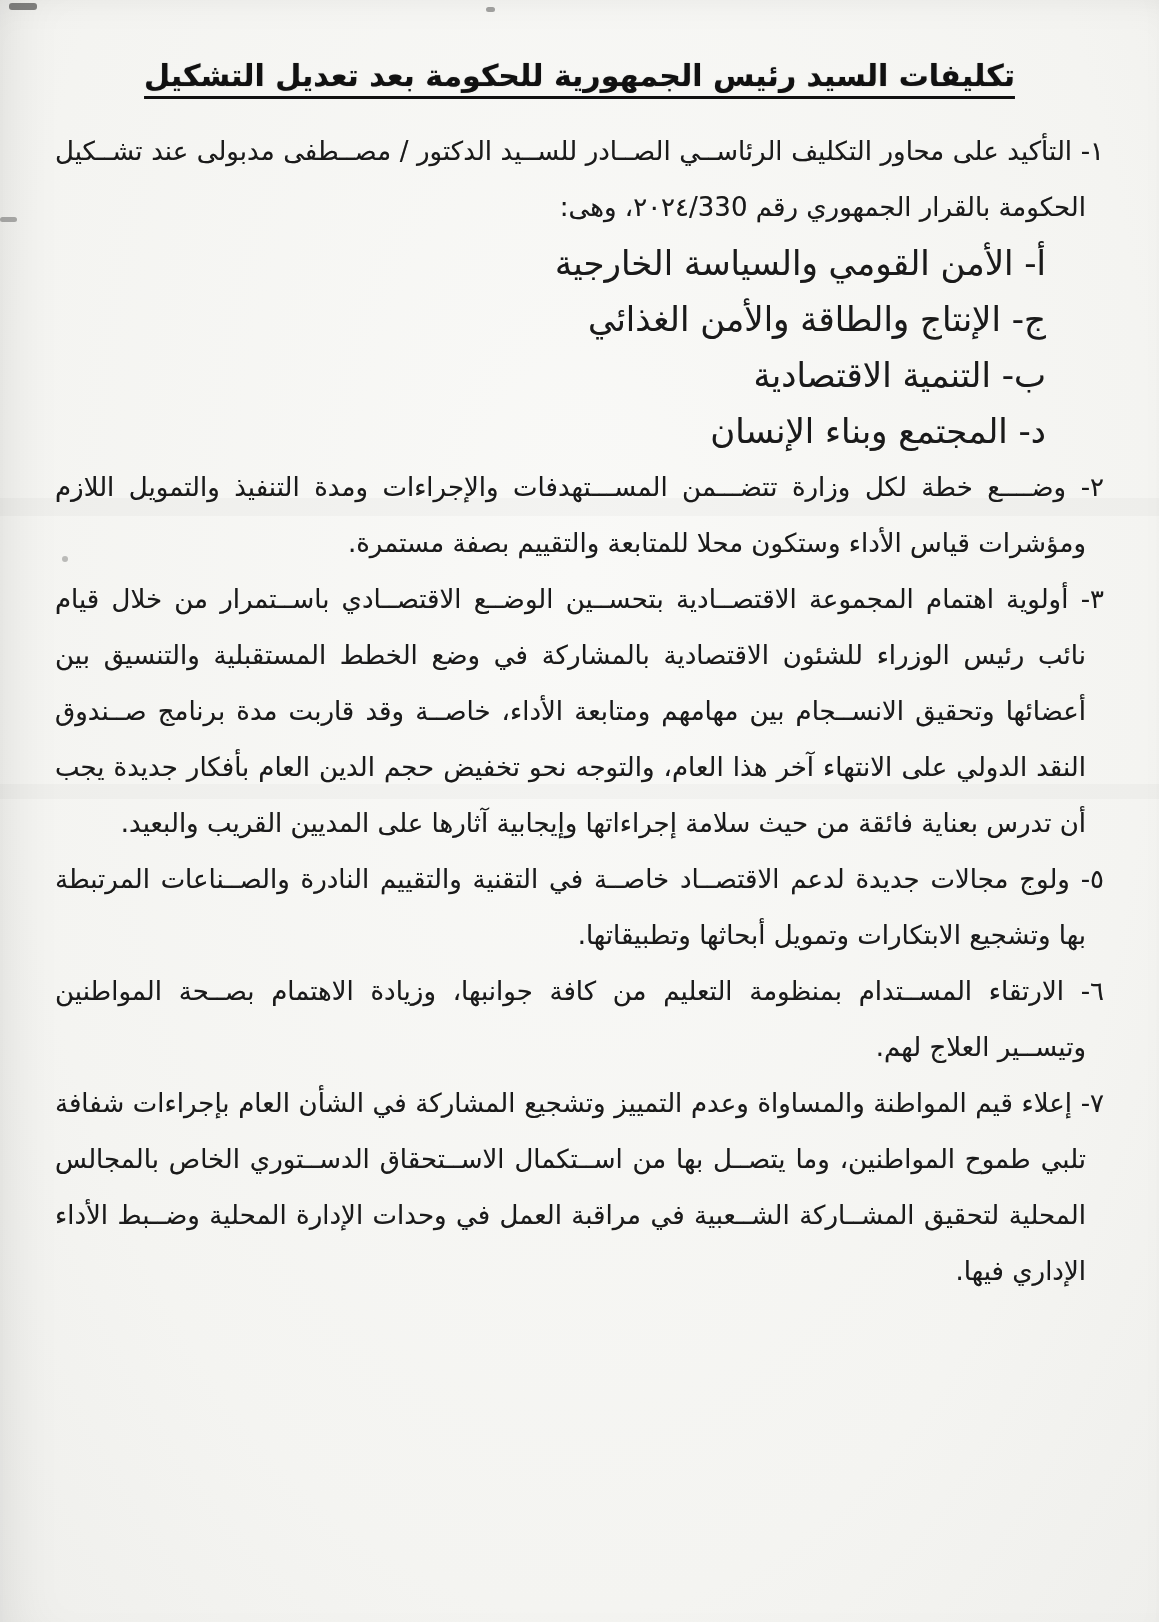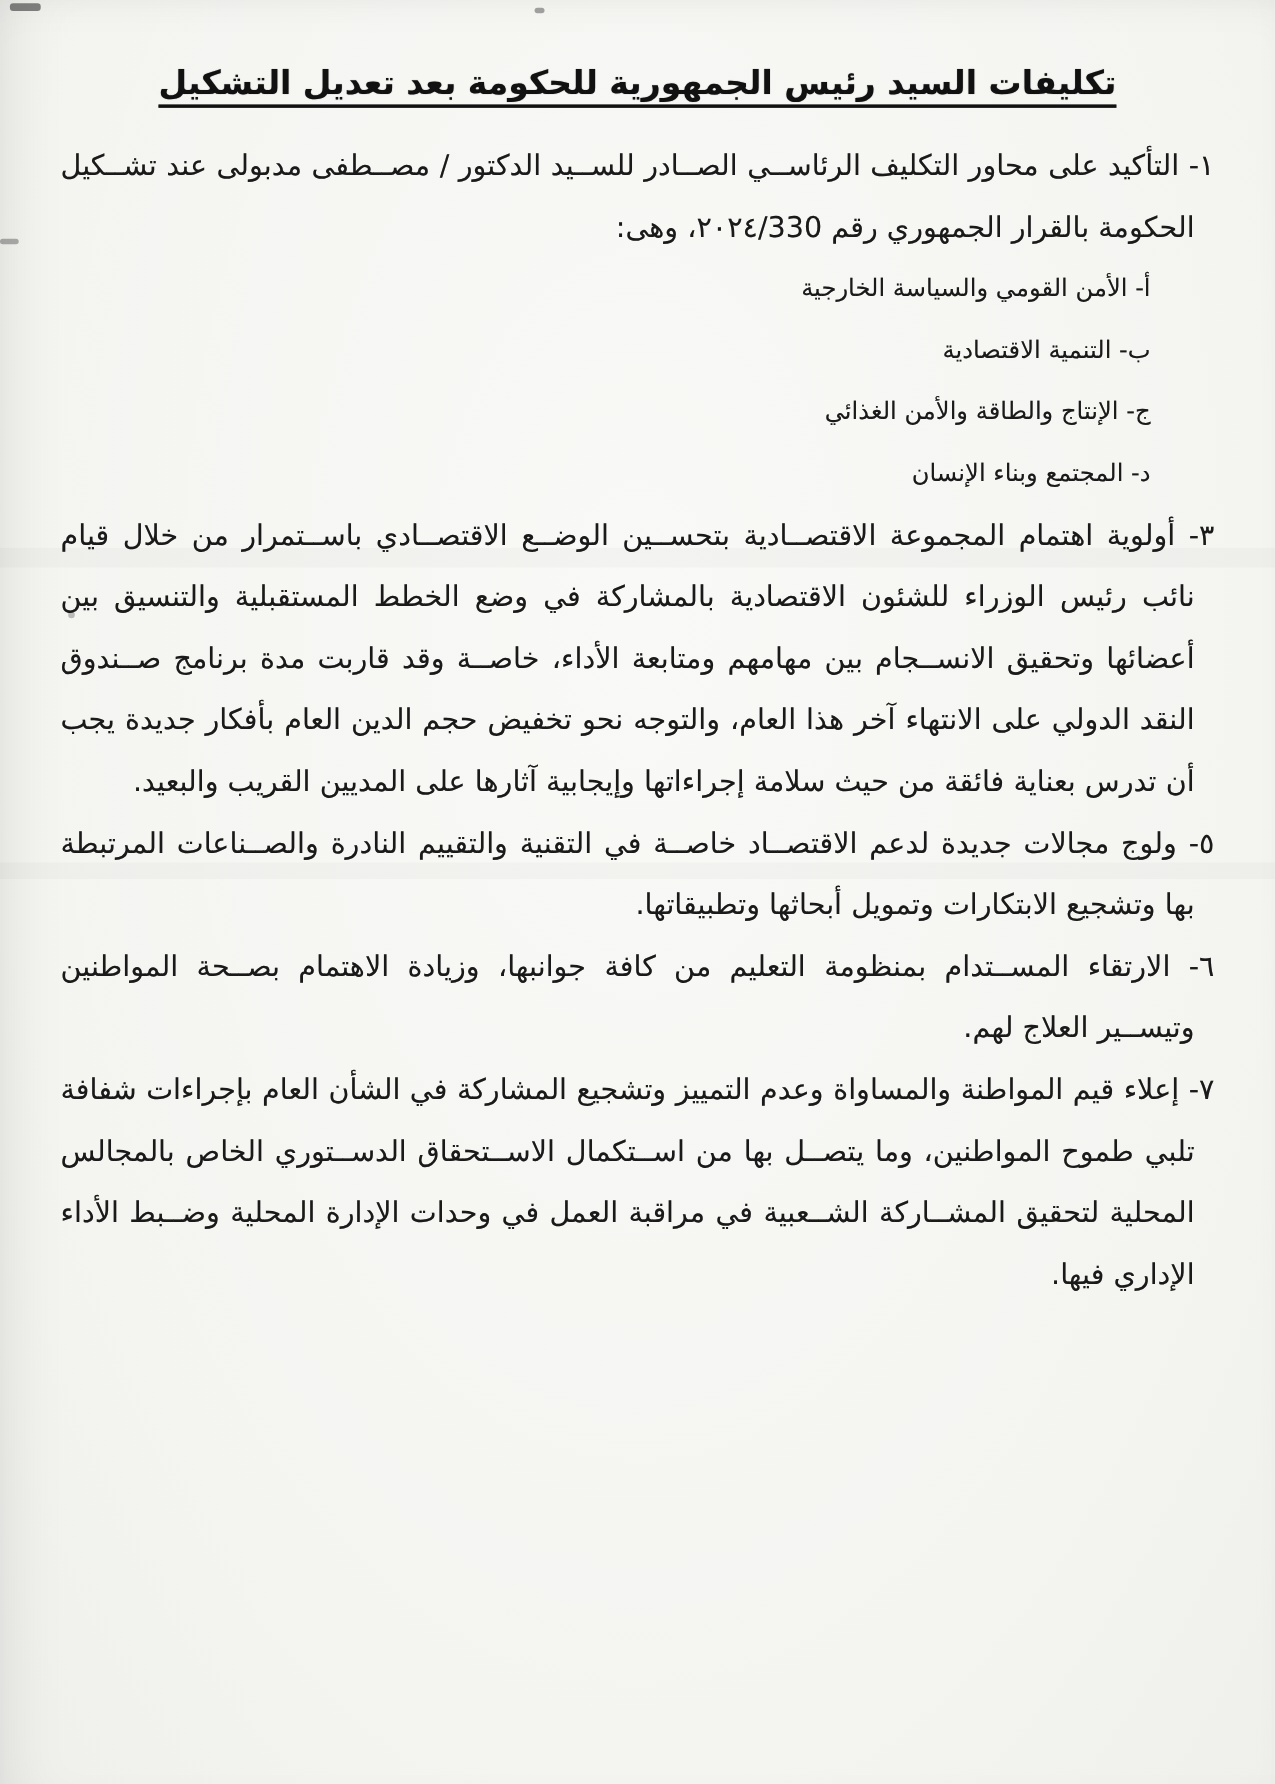--- a/index.html
+++ b/index.html
@@ -76,21 +76,21 @@
     margin: 0;
     font-size: 26px;
     line-height: 56px;
     text-align: justify;
     padding-right: 18px;
     text-indent: -18px;
     text-shadow: 0 0 0.5px rgba(0,0,0,0.35);
   }
   p.sub {
     margin: 0 58px 0 0;
-    font-size: 22px;
+    font-size: 34px;
     line-height: 56px;
     text-align: right;
     text-shadow: 0 0 0.5px rgba(0,0,0,0.35);
   }
   .num { white-space: nowrap; }
 </style>
 </head>
 <body>
 
 <div class="scan">
@@ -109,32 +109,36 @@
     <p class="item">
       <span class="num">١-</span>
       <span>التأكيد على محاور التكليف الرئاســي الصــادر للســيد الدكتور / مصــطفى مدبولى عند تشــكيل الحكومة بالقرار الجمهوري رقم ٢٠٢٤/330، وهى:</span>
     </p>
 
     <p class="sub">
       <span class="num">أ-</span>
       <span>الأمن القومي والسياسة الخارجية</span>
     </p>
     <p class="sub">
+      <span class="num">ج-</span>
+      <span>الإنتاج والطاقة والأمن الغذائي</span>
+    </p>
+    <p class="sub">
       <span class="num">ب-</span>
       <span>التنمية الاقتصادية</span>
-    </p>
-    <p class="sub">
-      <span class="num">ج-</span>
-      <span>الإنتاج والطاقة والأمن الغذائي</span>
     </p>
     <p class="sub">
       <span class="num">د-</span>
       <span>المجتمع وبناء الإنسان</span>
     </p>
 
+    <p class="item">
+      <span class="num">٢-</span>
+      <span>وضــــع خطة لكل وزارة تتضـــمن المســـتهدفات والإجراءات ومدة التنفيذ والتمويل اللازم ومؤشرات قياس الأداء وستكون محلا للمتابعة والتقييم بصفة مستمرة.</span>
+    </p>
 
     <p class="item">
       <span class="num">٣-</span>
       <span>أولوية اهتمام المجموعة الاقتصــادية بتحســين الوضــع الاقتصــادي باســتمرار من خلال قيام نائب رئيس الوزراء للشئون الاقتصادية بالمشاركة في وضع الخطط المستقبلية والتنسيق بين أعضائها وتحقيق الانســجام بين مهامهم ومتابعة الأداء، خاصــة وقد قاربت مدة برنامج صــندوق النقد الدولي على الانتهاء آخر هذا العام، والتوجه نحو تخفيض حجم الدين العام بأفكار جديدة يجب أن تدرس بعناية فائقة من حيث سلامة إجراءاتها وإيجابية آثارها على المديين القريب والبعيد.</span>
     </p>
 
 
     <p class="item">
       <span class="num">٥-</span>
       <span>ولوج مجالات جديدة لدعم الاقتصــاد خاصــة في التقنية والتقييم النادرة والصــناعات المرتبطة بها وتشجيع الابتكارات وتمويل أبحاثها وتطبيقاتها.</span>

